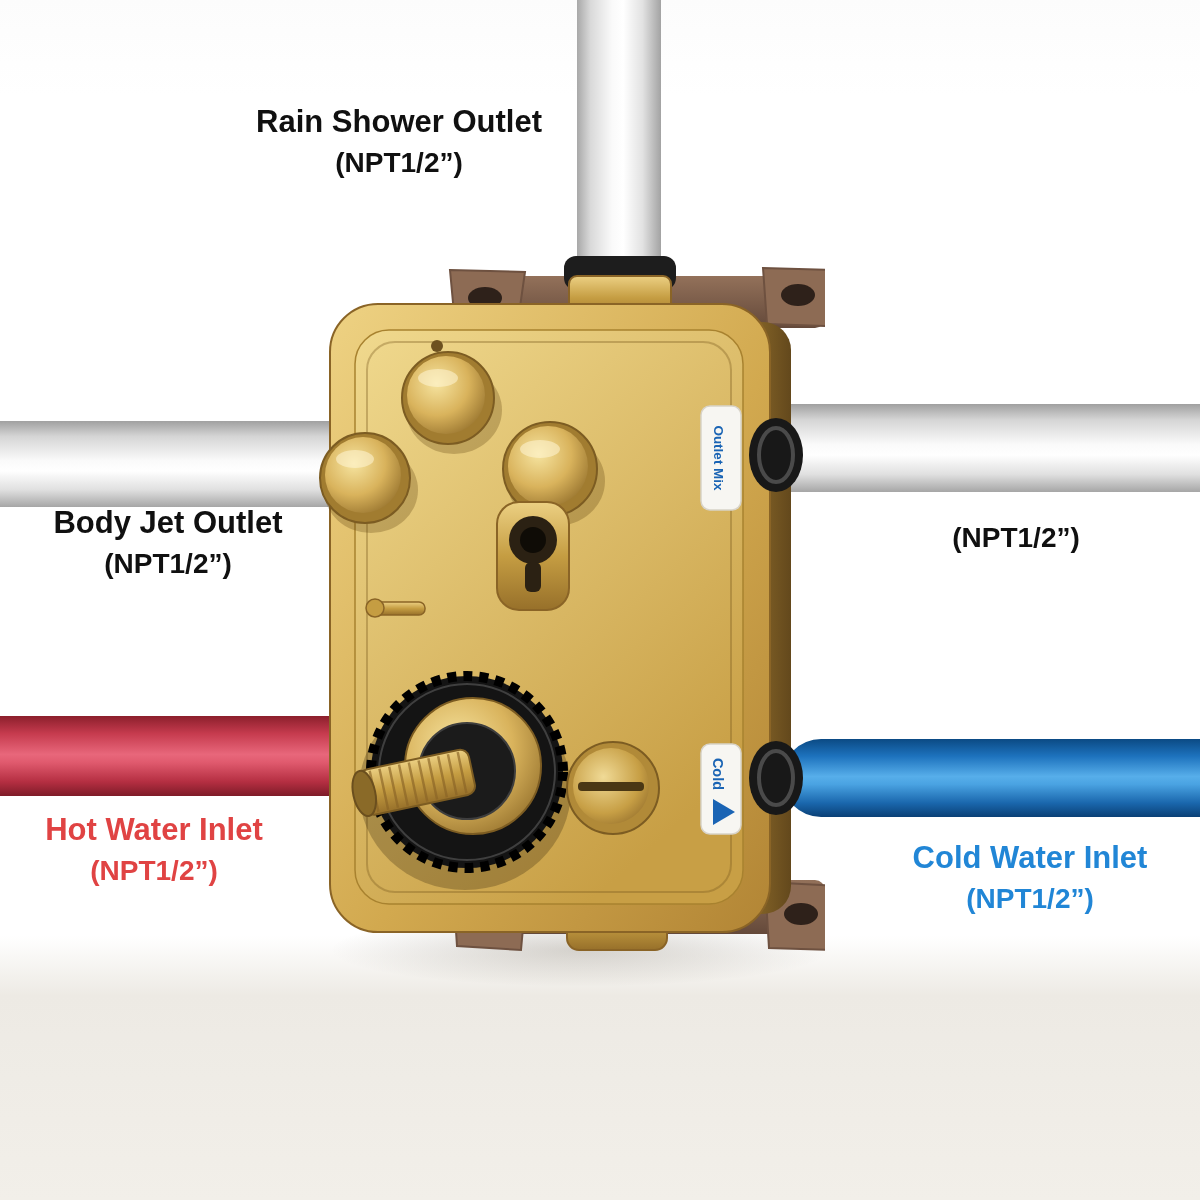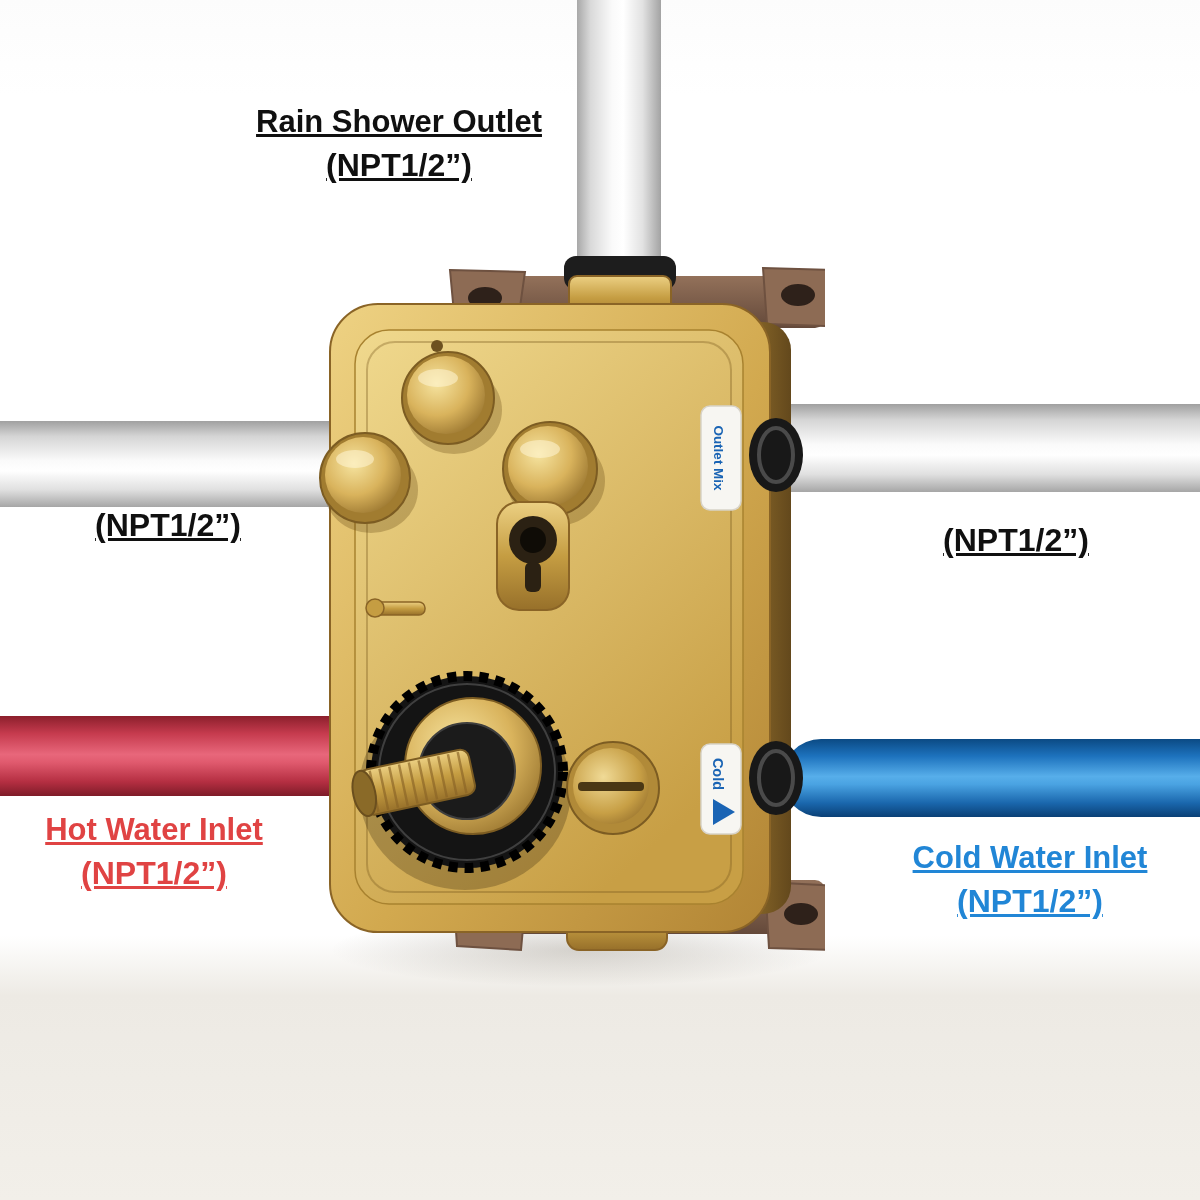--- a/index.html
+++ b/index.html
@@ -32,23 +32,23 @@
     left:782px; top:739px; width:418px; height:78px; border-radius:39px 0 0 39px;
     background:linear-gradient(180deg,#0b4a84 0%,#1d72bd 22%,#57aeea 48%,#4aa3e2 58%,#1a67ad 82%,#0a4076 100%);
   }
 
   .valve-shadow {
     position:absolute; left:320px; top:912px; width:520px; height:76px;
     background:radial-gradient(ellipse at center, rgba(60,48,28,0.20) 0%, rgba(0,0,0,0) 68%);
   }
   .valve-svg { position:absolute; left:315px; top:250px; width:510px; height:720px; }
 
-  .label { position:absolute; text-align:center; font-weight:bold; color:#101010; transform:translateX(-50%);text-decoration:underline; }
+  .label { position:absolute; text-align:center; font-weight:bold; color:#101010; transform:translateX(-50%); }
   .label .t { font-size:31px; line-height:1.32; white-space:nowrap; }
-  .label .s { font-size:32px; line-height:1.4;  white-space:nowrap; }
+  .label .s { font-size:28px; line-height:1.4;  white-space:nowrap; }
   .label-rain     { left:399px;  top:102px; }
   .label-body-jet { left:168px;  top:503px; }
   .label-hand     { left:1016px; top:518px; }
   .label-hot      { left:154px;  top:810px; color:#e04343; }
   .label-cold     { left:1030px; top:830px; color:#2186d6;margin-top:8px; }
 </style>
 </head>
 <body>
 
 <div class="scene">
@@ -197,20 +197,21 @@
       <text transform="translate(402 524) rotate(90)" text-anchor="middle" dominant-baseline="middle" font-family="Liberation Sans, sans-serif" font-size="14.5" font-weight="bold" fill="#1a64b4">Cold</text>
       <path d="M398,549 L398,575 L420,562 Z" fill="#1a64b4"></path>
     </g>
   </svg>
 
   <div class="label label-rain">
     <div class="t">Rain Shower Outlet</div>
     <div class="s">(NPT1/2”)</div>
   </div>
   <div class="label label-body-jet">
+    <div class="t">Body Jet Outlet</div>
     <div class="s">(NPT1/2”)</div>
   </div>
   <div class="label label-hand">
     <div class="s">(NPT1/2”)</div>
   </div>
   <div class="label label-hot">
     <div class="t">Hot Water Inlet</div>
     <div class="s">(NPT1/2”)</div>
   </div>
   <div class="label label-cold">

